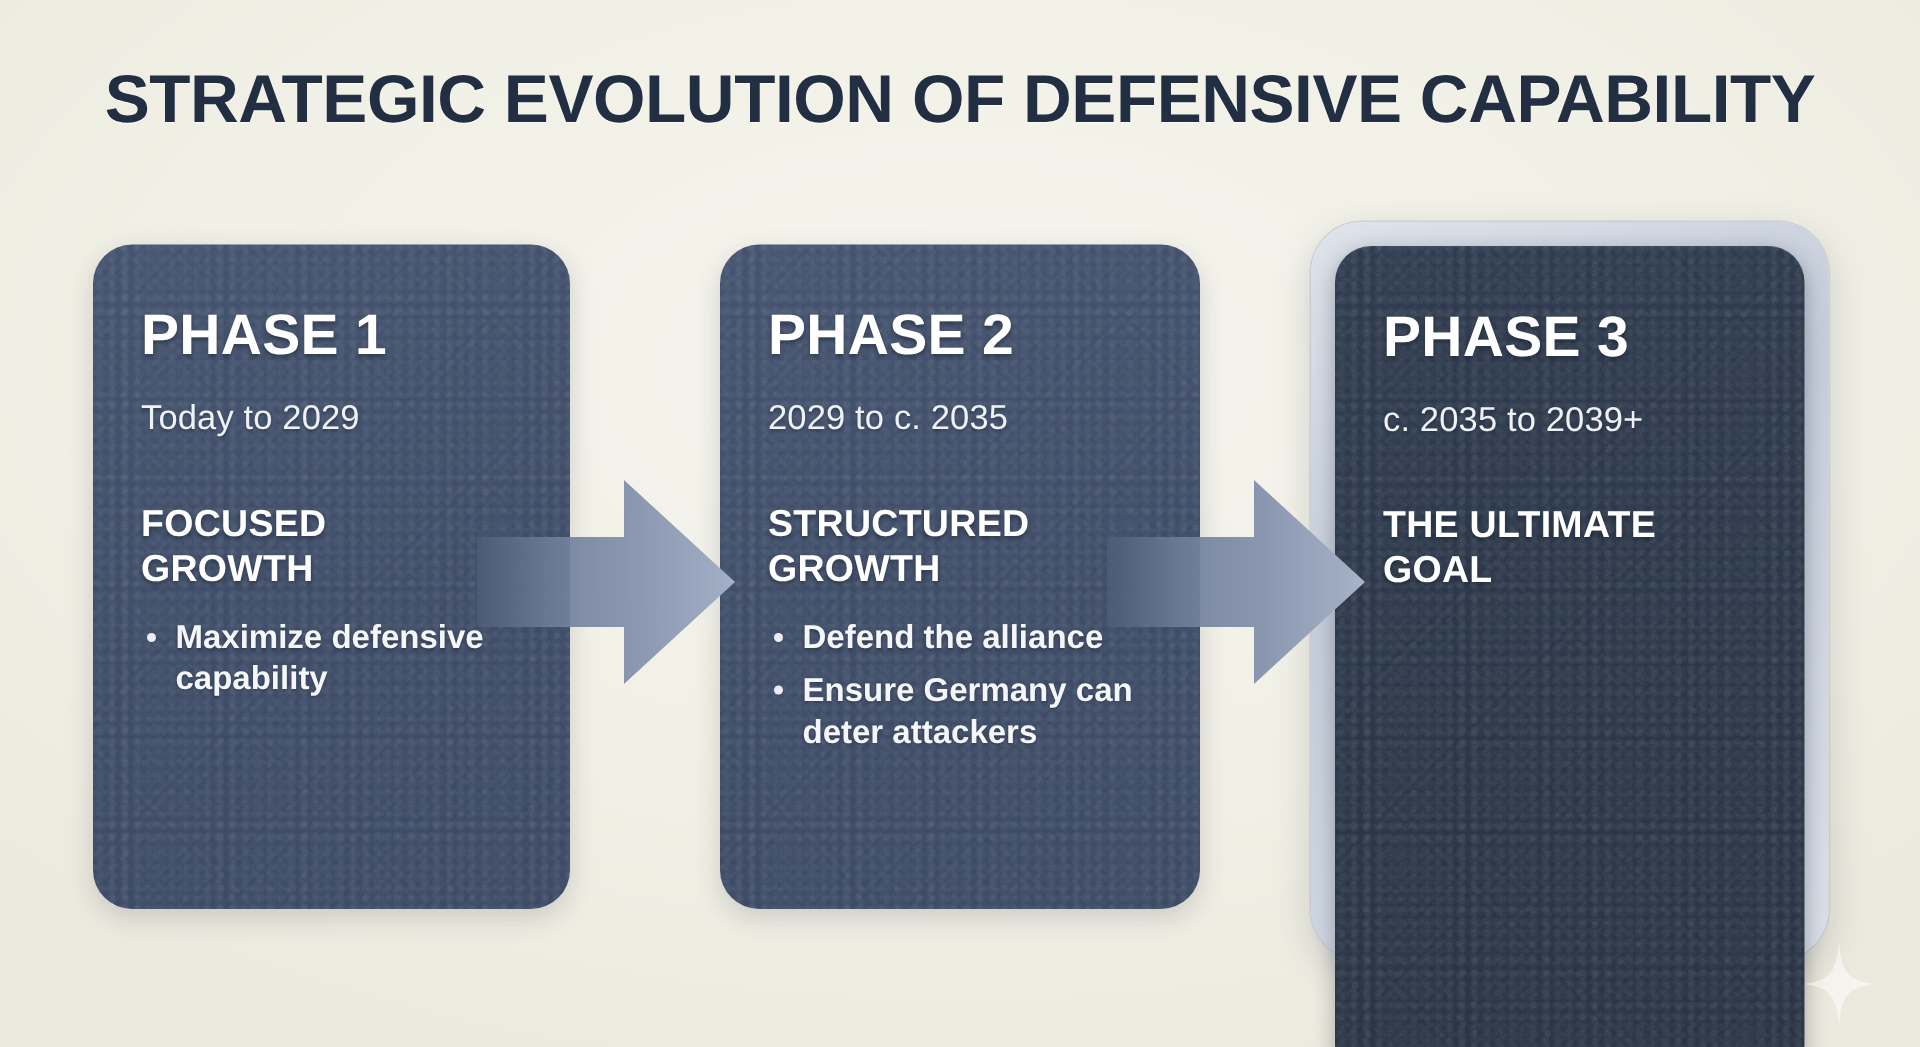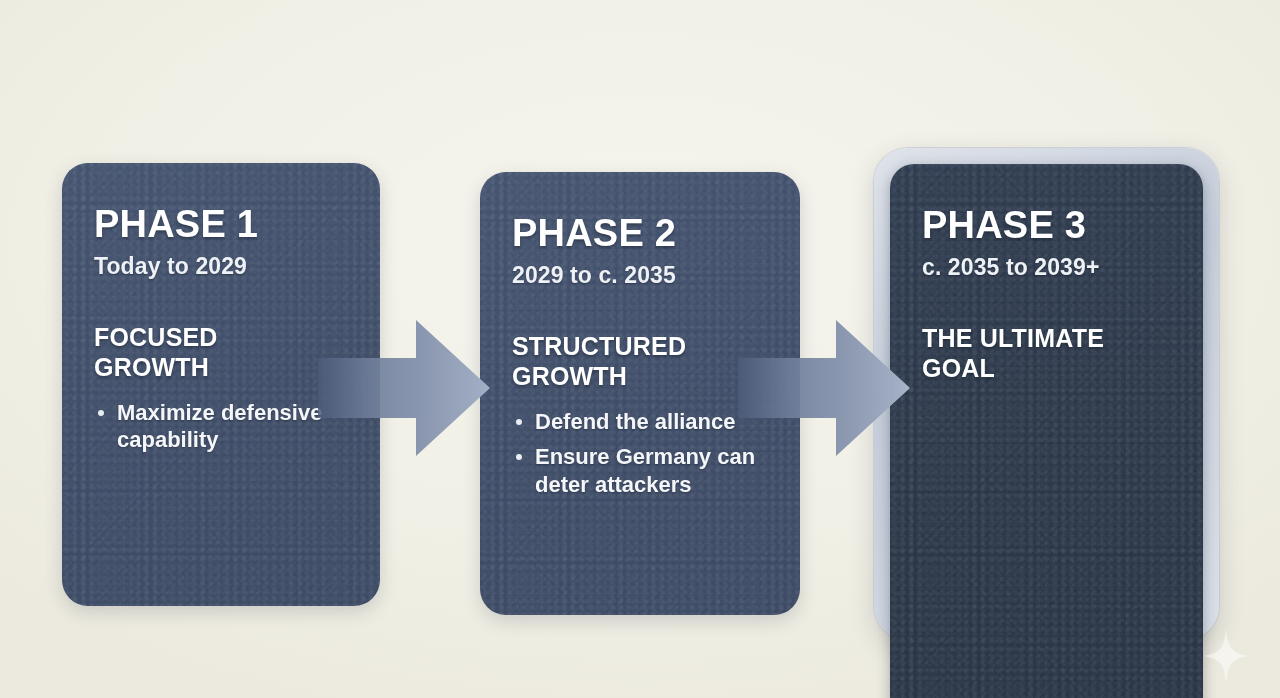--- a/index.html
+++ b/index.html
@@ -68,21 +68,21 @@
     position: relative;
     z-index: 3;
     padding: 42px 30px 0 32px;
   }
 
   .card-1 {
     left: 62px; top: 163px; width: 318px; height: 443px;
     background: linear-gradient(165deg, #44536f 0%, #3e4c67 55%, #3c4a64 100%);
   }
   .card-2 {
-    left: 480px; top: 172px; width: 320px; height: 443px;
+    left: 480px; top: 163px; width: 320px; height: 443px;
     background: linear-gradient(165deg, #44536f 0%, #3e4c67 55%, #3c4a64 100%);
   }
 
   
   .card-3-frame {
     position: absolute;
     left: 874px; top: 148px; width: 345px; height: 492px;
     border-radius: 34px;
     background: linear-gradient(150deg, #dfe3ea 0%, #c6cedb 40%, #dbe0e8 100%);
     box-shadow:
@@ -98,23 +98,23 @@
 
   .phase-title {
     font-size: 38px;
     font-weight: bold;
     color: #ffffff;
     letter-spacing: 0.2px;
     line-height: 1.05;
     text-shadow: 0 2px 3px rgba(18,26,38,0.45);
   }
   .phase-range {
-    margin-top: 8px;
+    margin-top: 20px;
     font-size: 23px;
-    font-weight: bold;
+    font-weight: normal;
     color: #eef1f5;
     letter-spacing: 0.1px;
     text-shadow: 0 1px 2px rgba(18,26,38,0.4);
   }
   .phase-sub {
     margin-top: 42px;
     font-size: 25px;
     font-weight: bold;
     color: #ffffff;
     line-height: 1.22;
@@ -165,20 +165,21 @@
     height: 56px;
     opacity: 0.55;
     pointer-events: none;
   }
 </style>
 </head>
 <body>
 
 <div class="canvas">
 
+  <div class="title">STRATEGIC EVOLUTION OF DEFENSIVE CAPABILITY</div>
 
   <div class="card card-1">
     <div class="maptex"></div>
     <div class="card-inner">
       <div class="phase-title">PHASE 1</div>
       <div class="phase-range">Today to 2029</div>
       <div class="phase-sub">FOCUSED<br>GROWTH</div>
       <ul class="bullets">
         <li>Maximize defensive capability</li>
       </ul>

